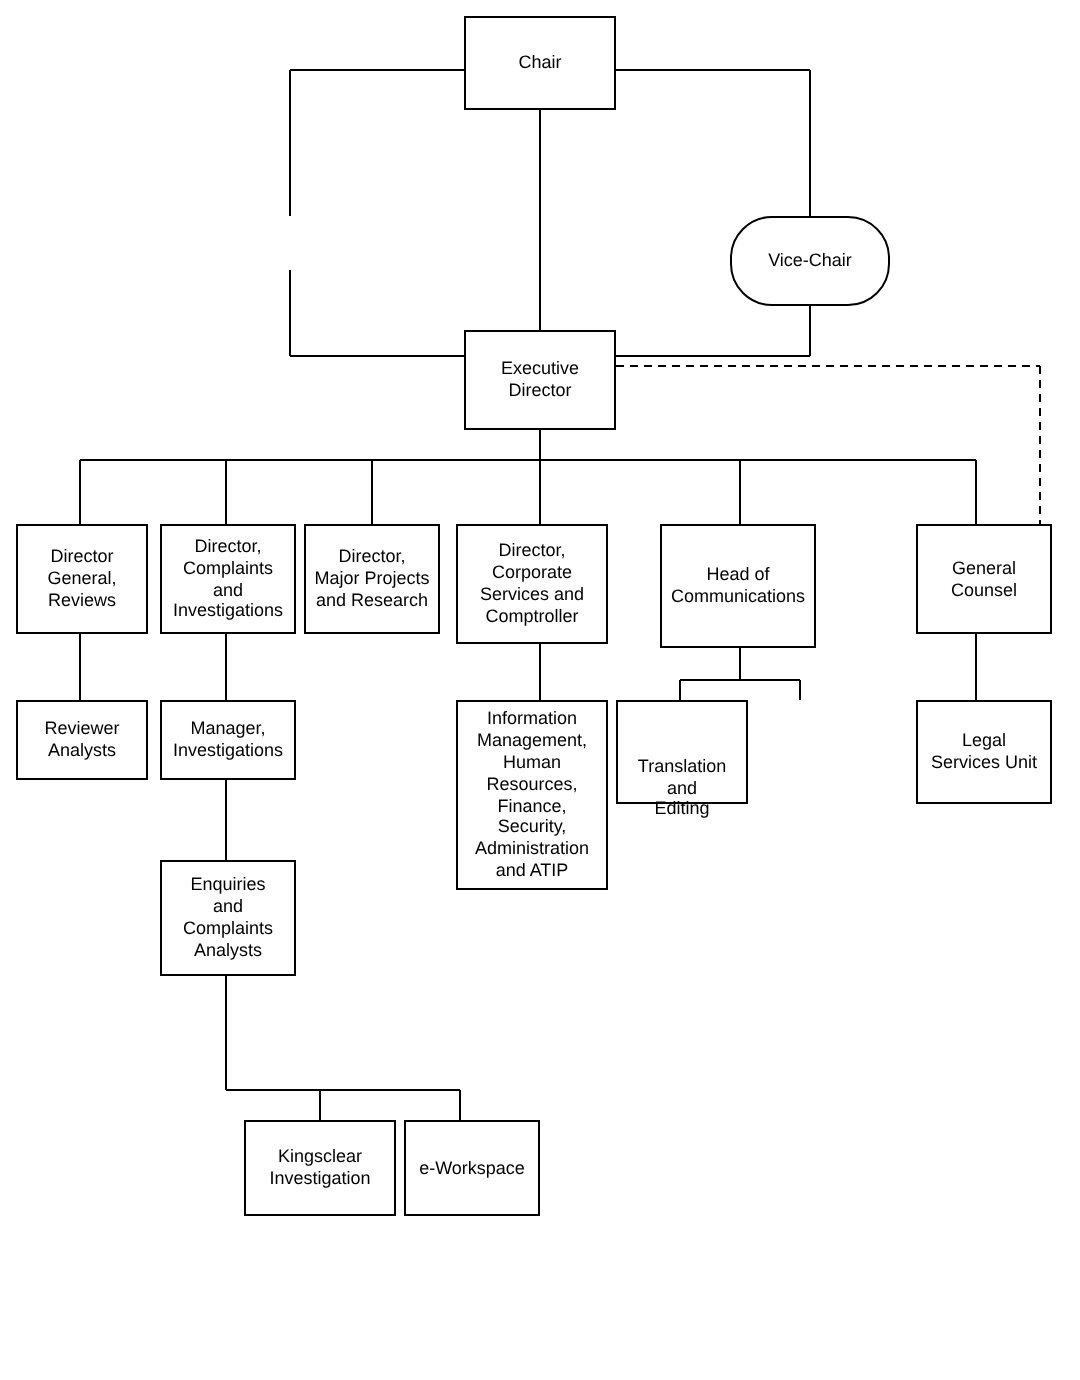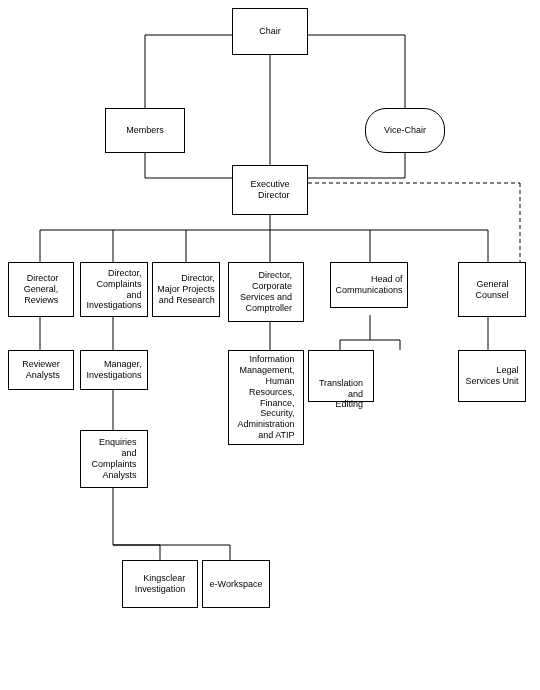--- a/index.html
+++ b/index.html
@@ -14,21 +14,21 @@
     }
     .org-chart {
       position: relative;
       width: 540px;
       height: 690px;
     }
     .box {
       position: absolute;
       border: 1.5px solid #000;
       background: #fff;
-      text-align: right;
+      text-align: center;
       display: flex;
       align-items: center;
       justify-content: center;
       line-height: 1.2;
       padding: 3px;
     }
     svg.lines {
       position: absolute;
       top: 0; left: 0;
       width: 540px;
@@ -98,23 +98,20 @@
     <line x1="340" y1="340" x2="340" y2="350"></line>
     <line x1="400" y1="340" x2="400" y2="350"></line>
 
     <line x1="488" y1="315" x2="488" y2="350"></line>
   </svg>
 
   <div class="box" style="left:232px; top:8px; width:76px; height:47px;">
     <span>Chair</span>
   </div>
 
-  <div class="box" style="left:105px; top:108px; width:80px; height:45px;">
-    <span>Members</span>
-  </div>
 
   <div class="box" style="left:365px; top:108px; width:80px; height:45px;border-radius:21px;">
     <span>Vice-Chair</span>
   </div>
 
   <div class="box" style="left:232px; top:165px; width:76px; height:50px;">
     <span style="white-space:pre-line;">Executive
 Director</span>
   </div>
 
@@ -137,21 +134,21 @@
 and Research</span>
   </div>
 
   <div class="box" style="left:228px; top:262px; width:76px; height:60px;">
     <span style="white-space:pre-line;">Director,
 Corporate
 Services and
 Comptroller</span>
   </div>
 
-  <div class="box" style="left:330px; top:262px; width:78px; height:46px;">
+  <div class="box" style="left:330px; top:262px; width:78px; height:62px;">
     <span style="white-space:pre-line;">Head of
 Communications</span>
   </div>
 
   <div class="box" style="left:458px; top:262px; width:68px; height:55px;">
     <span style="white-space:pre-line;">General
 Counsel</span>
   </div>
 
   <div class="box" style="left:8px; top:350px; width:66px; height:40px;">

